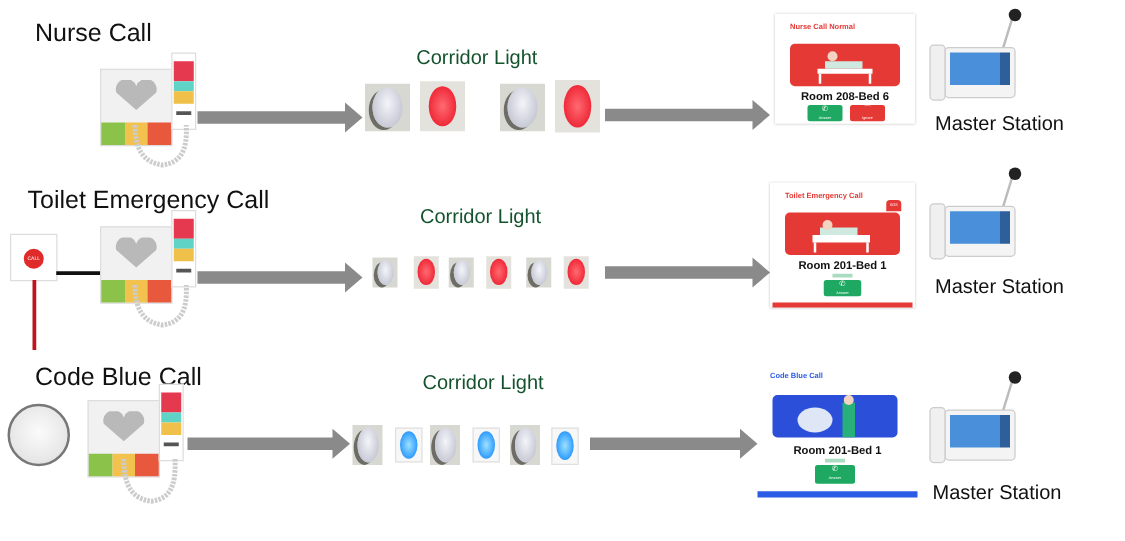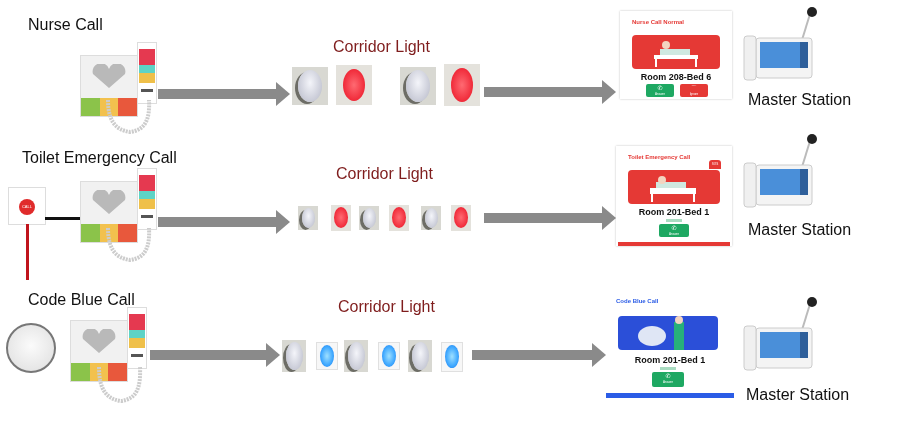--- a/index.html
+++ b/index.html
@@ -1,19 +1,19 @@
 <!DOCTYPE html>
 <html><head>
 <meta charset="utf-8">
 <style>
   html,body{margin:0;padding:0;background:#fff;}
   body{width:900px;height:433px;position:relative;overflow:hidden;font-family:"Liberation Sans",sans-serif;color:#111;}
   .abs{position:absolute;}
-  .row-title{font-size:16px;color:#111;}
-  .corridor-label{font-size:16px;color:#7f1d1d;}
+  .row-title{font-size:20px;color:#111;}
+  .corridor-label{font-size:16px;color:#14532d;}
   .ms-label{font-size:16px;color:#111;}
   .arrow{position:absolute;height:16px;}
   .arrow .shaft{position:absolute;left:0;top:3px;height:10px;background:#8a8a8a;}
   .arrow .head{position:absolute;top:-4px;width:0;height:0;border-top:12px solid transparent;border-bottom:12px solid transparent;border-left:14px solid #8a8a8a;}
 
   
   .panel{position:absolute;width:56px;height:60px;background:#f1f1f1;border:1px solid #ddd;}
   .panel .grill{position:absolute;left:6px;top:8px;width:44px;height:26px;}
   .panel .btns{position:absolute;left:0;bottom:0;width:100%;height:18px;display:flex;}
   .panel .btns span{flex:1;}

